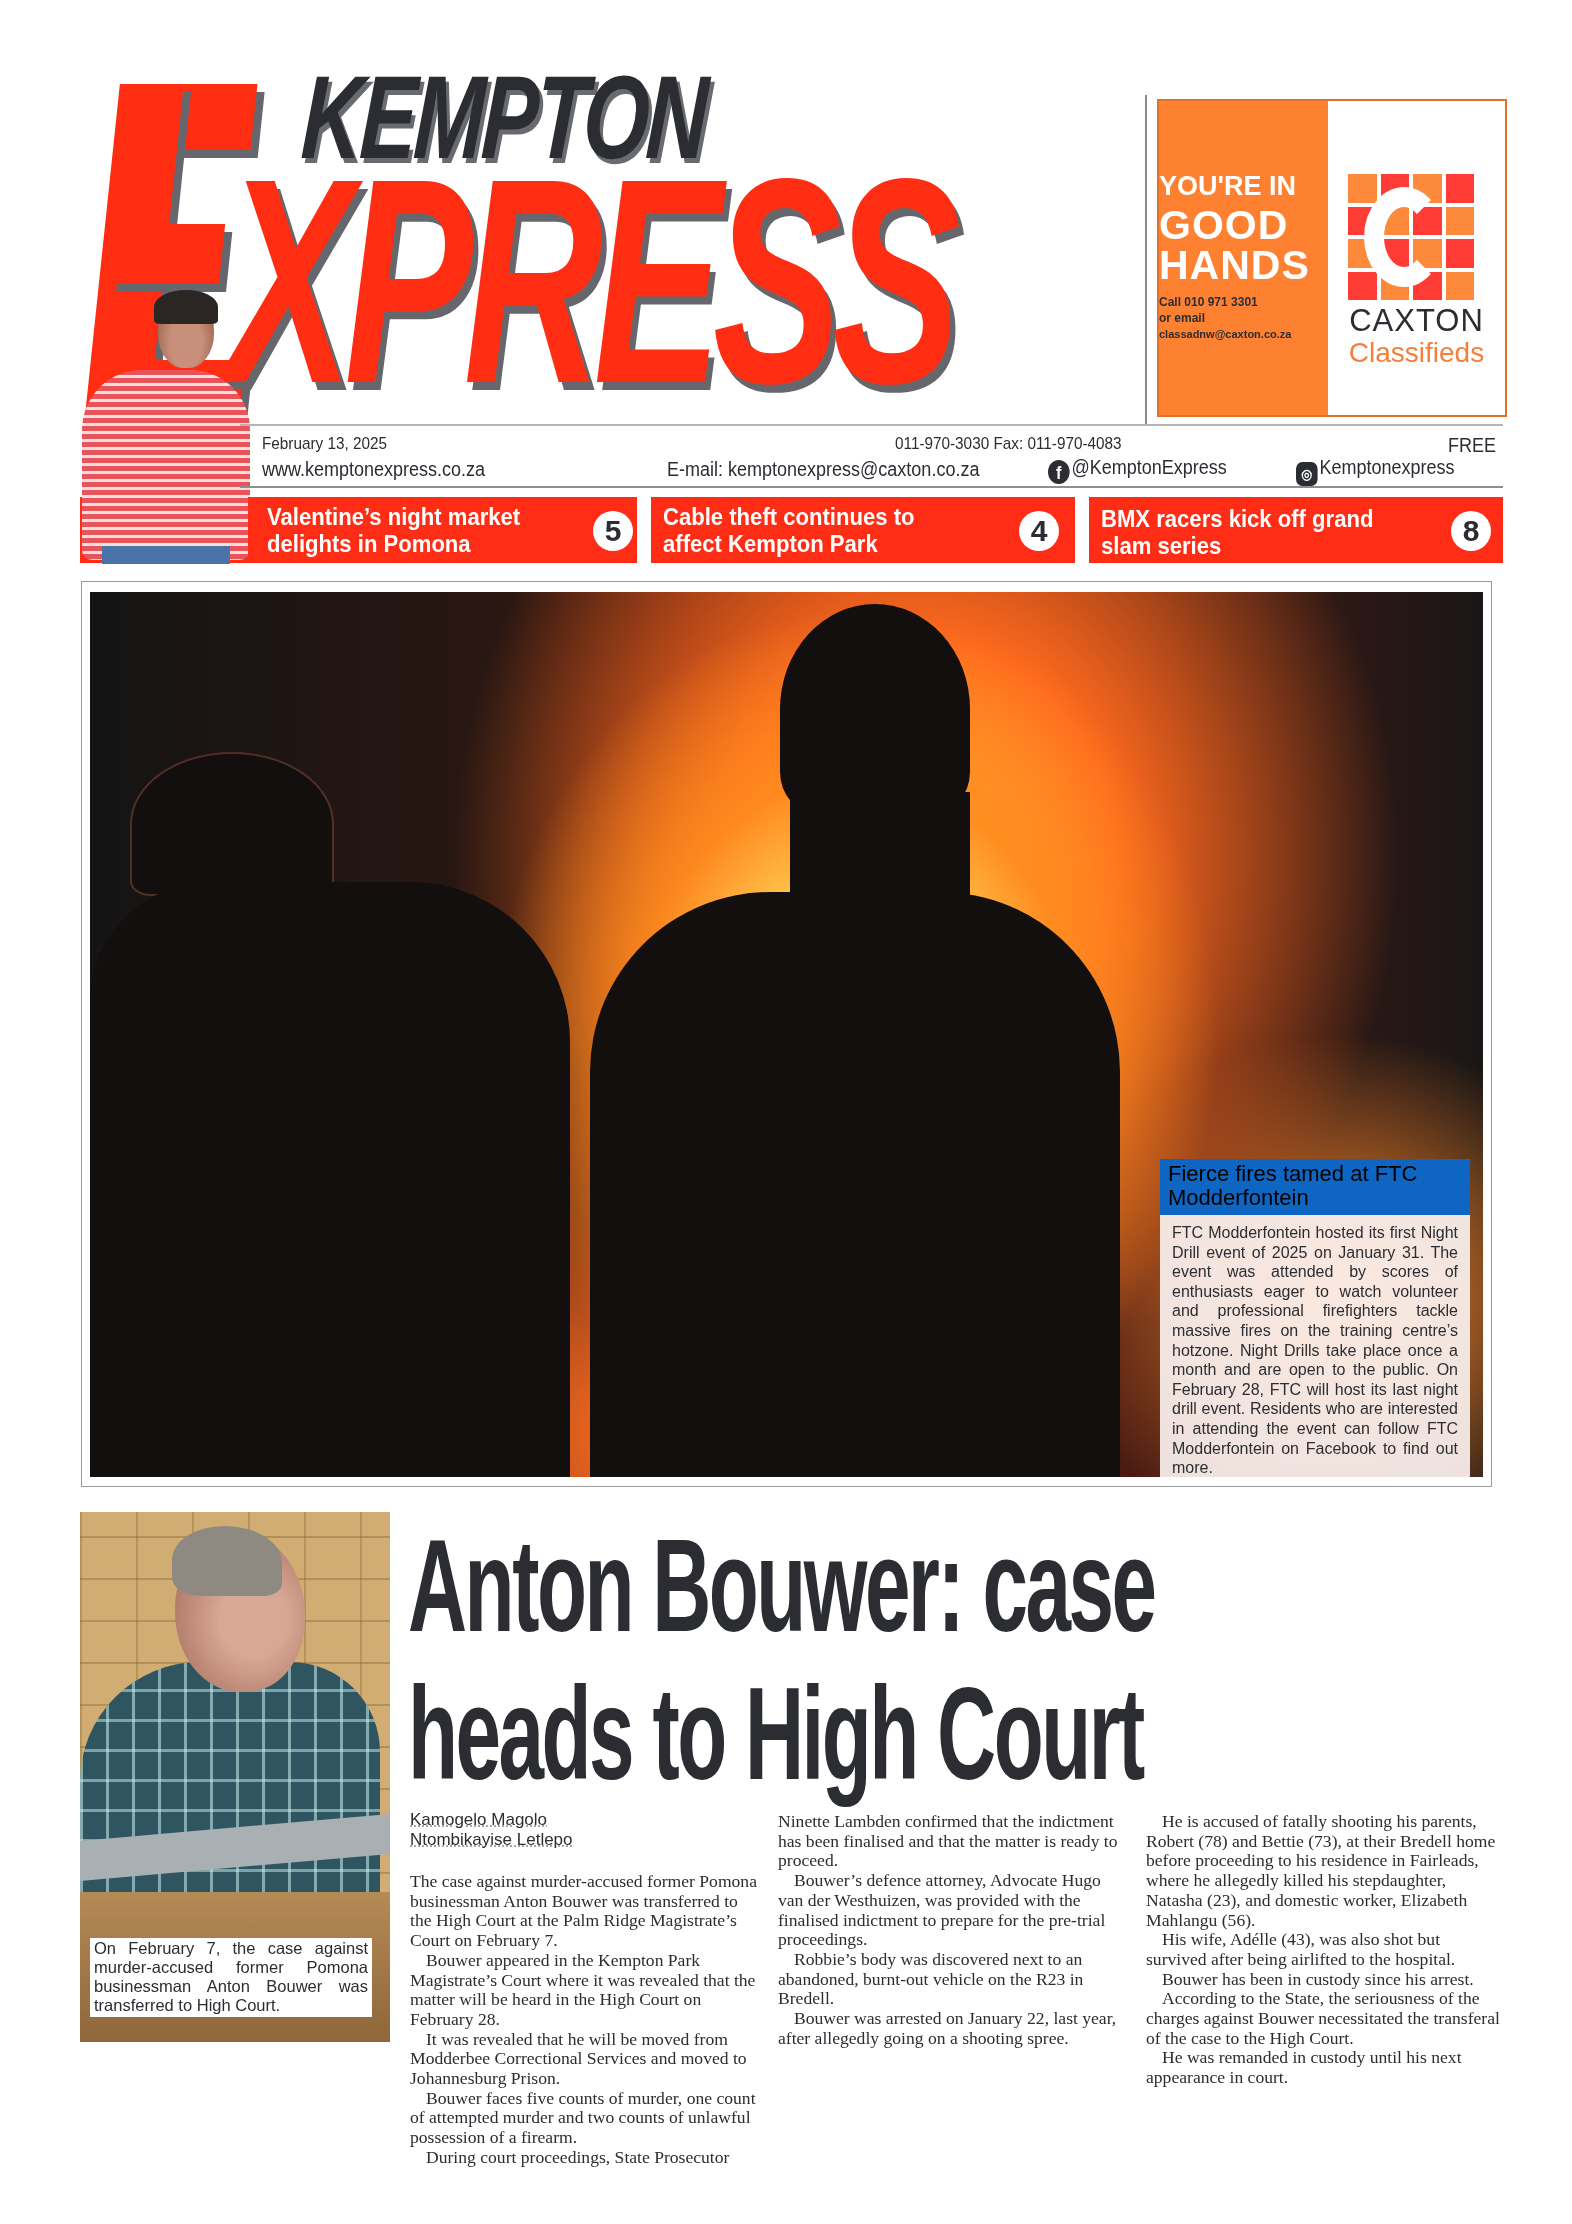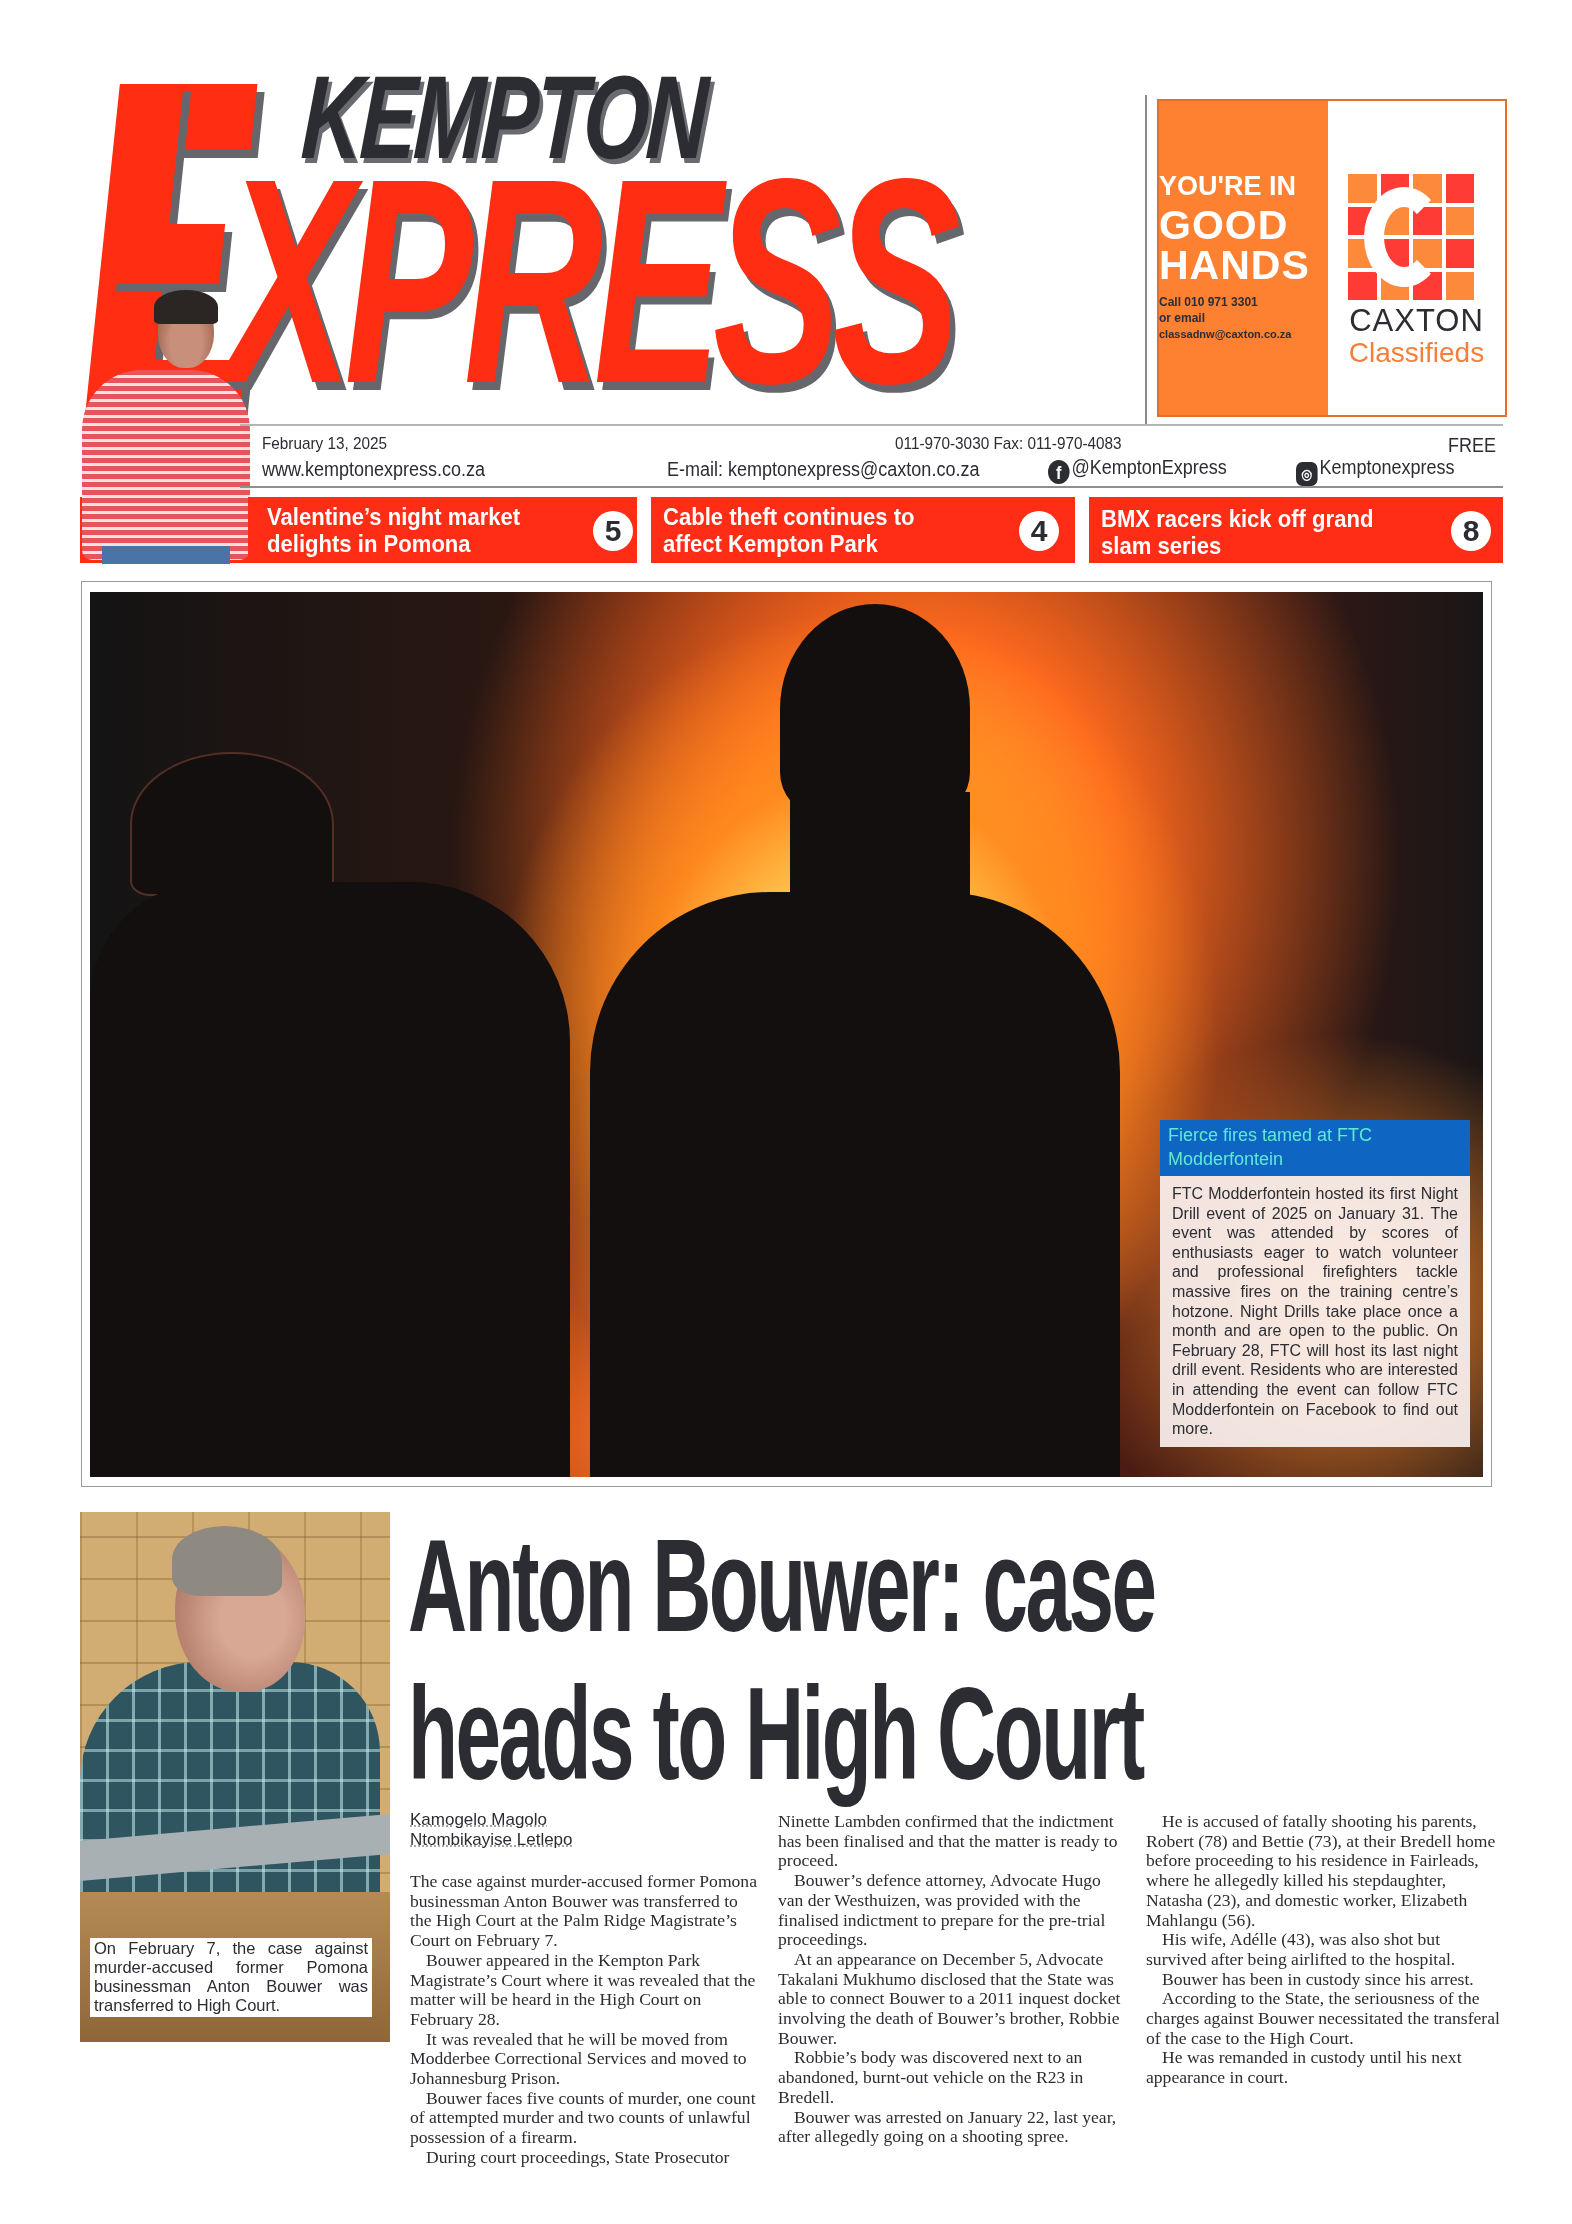--- a/index.html
+++ b/index.html
@@ -51,21 +51,21 @@
   .photo-frame { position: absolute; left: 81px; top: 581px; width: 1411px; height: 906px; border: 1px solid #9a9a9a; box-sizing: border-box; }
   .photo { position: absolute; left: 90px; top: 592px; width: 1393px; height: 885px; overflow: hidden;
     background:
       radial-gradient(ellipse 26% 48% at 55% 50%, #fff3b0 0%, #ffd45a 30%, rgba(255,140,30,0.9) 60%, rgba(255,80,20,0) 100%),
       radial-gradient(ellipse 34% 60% at 60% 30%, #ffb23a 0%, #ff6a1e 40%, rgba(200,40,15,0) 100%),
       radial-gradient(ellipse 30% 40% at 40% 95%, #ff6d20 0%, rgba(255,90,20,0) 100%),
       radial-gradient(ellipse 20% 30% at 90% 80%, #ff8a2a 0%, rgba(255,90,20,0) 100%),
       linear-gradient(90deg, #141414 0%, #2a1712 30%, #7a2110 55%, #3e1a14 80%, #1a1616 100%); }
   .ff { position: absolute; background: #120f0e; }
   .caption-box { position: absolute; left: 1160px; top: 1120px; width: 310px; }
-  .caption-head { background: #0f66c2; color: #5eead4; font-size: 18px; line-height: 24px; padding: 3px 8px 5px; transform-origin: left top; }
+  .caption-head { background: #0f66c2; color: #000000; font-size: 22px; line-height: 24px; padding: 3px 8px 5px; transform-origin: left top; margin-top: 39px; }
   .caption-body { background: rgba(250,240,238,0.93); color: #2b2d33; font-size: 16px; line-height: 19.6px; padding: 8px 12px 8px 12px; text-align: justify; }
 
   
   .story-photo { position: absolute; left: 80px; top: 1512px; width: 310px; height: 530px; overflow: hidden;
     background:
       repeating-linear-gradient(0deg, rgba(120,90,40,0.35) 0 2px, transparent 2px 42px),
       repeating-linear-gradient(90deg, rgba(120,90,40,0.3) 0 2px, transparent 2px 56px),
       #d2ad73; }
   .sp-shirt { position: absolute; left: 0; top: 150px; width: 300px; height: 330px; border-radius: 120px 90px 0 0;
     background:
@@ -224,21 +224,20 @@
 <div class="col" style="left:410px;top:1872px;width:350px;">
   <p class="noindent">The case against murder-accused former Pomona businessman Anton Bouwer was transferred to the High Court at the Palm Ridge Magistrate’s Court on February 7.</p>
   <p>Bouwer appeared in the Kempton Park Magistrate’s Court where it was revealed that the matter will be heard in the High Court on February 28.</p>
   <p>It was revealed that he will be moved from Modderbee Correctional Services and moved to Johannesburg Prison.</p>
   <p>Bouwer faces five counts of murder, one count of attempted murder and two counts of unlawful possession of a firearm.</p>
   <p>During court proceedings, State Prosecutor</p>
 </div>
 <div class="col" style="left:778px;top:1812px;width:350px;">
   <p class="noindent">Ninette Lambden confirmed that the indictment has been finalised and that the matter is ready to proceed.</p>
   <p>Bouwer’s defence attorney, Advocate Hugo van der Westhuizen, was provided with the finalised indictment to prepare for the pre-trial proceedings.</p>
-  <p>At an appearance on December 5, Advocate Takalani Mukhumo disclosed that the State was able to connect Bouwer to a 2011 inquest docket involving the death of Bouwer’s brother, Robbie Bouwer.</p>
   <p>Robbie’s body was discovered next to an abandoned, burnt-out vehicle on the R23 in Bredell.</p>
   <p>Bouwer was arrested on January 22, last year, after allegedly going on a shooting spree.</p>
 </div>
 <div class="col" style="left:1146px;top:1812px;width:358px;">
   <p>He is accused of fatally shooting his parents, Robert (78) and Bettie (73), at their Bredell home before proceeding to his residence in Fairleads, where he allegedly killed his stepdaughter, Natasha (23), and domestic worker, Elizabeth Mahlangu (56).</p>
   <p>His wife, Adélle (43), was also shot but survived after being airlifted to the hospital.</p>
   <p>Bouwer has been in custody since his arrest.</p>
   <p>According to the State, the seriousness of the charges against Bouwer necessitated the transferal of the case to the High Court.</p>
   <p>He was remanded in custody until his next appearance in court.</p>
 </div>

